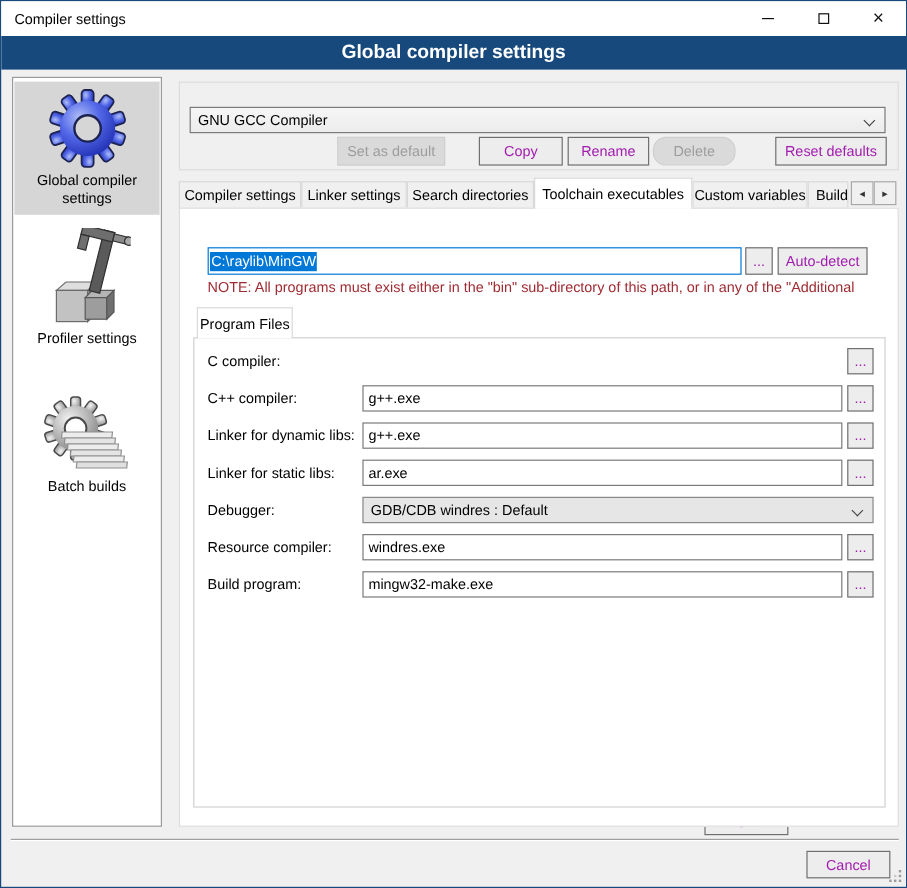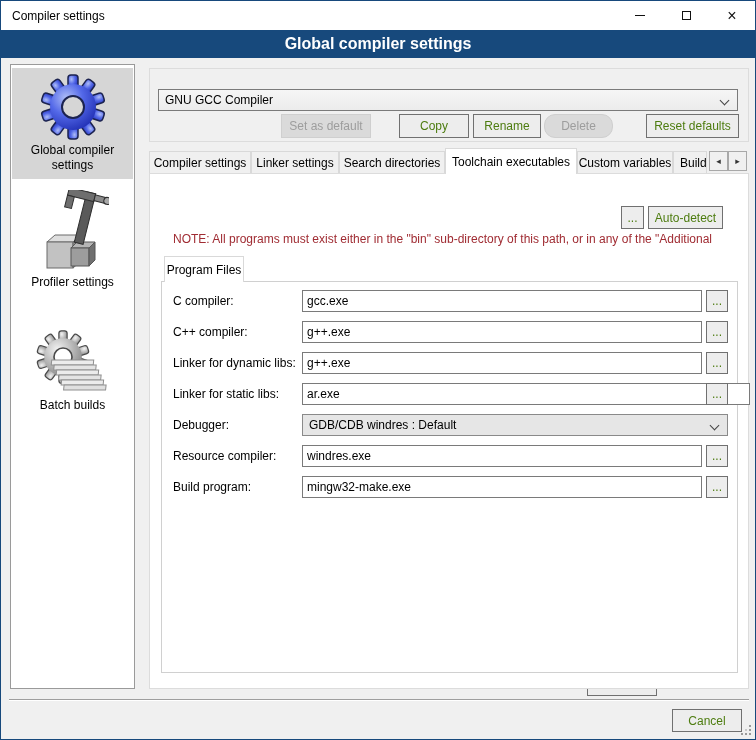--- a/index.html
+++ b/index.html
@@ -28,21 +28,21 @@
   .side-icon { display:flex; justify-content:center; align-items:center; margin-bottom:3px; }
   .side-label { line-height:15px; }
   .gap-sm { margin-top:5px; }
   .gap-lg { margin-top:27px; }
   
   .group { position:absolute; border:1px solid #dcdcdc; }
   .group-label { position:absolute; top:-8px; left:9px; background:#f0f0f0; padding:0 4px; font-size:12px; white-space:nowrap;margin-top:31px; }
   .group-label.on-white { background:#fff; }
   
   .btn { position:absolute; background:#ededed; border:1px solid #707070; font-size:12px;
-         font-family:inherit; color:#4d7c0f; display:flex; align-items:center; justify-content:center; cursor:default; }
+         font-family:inherit; color:#a21caf; display:flex; align-items:center; justify-content:center; cursor:default; }
   .btn.disabled { background:#dadada; border-color:#cfcfcf; color:#9d9d9d; }
   
   .tb { position:absolute; height:22px; background:#fff; border:1px solid #7a7a7a;
         font-size:12px; font-family:inherit; padding:0 4px; color:#000; }
   .dirbox { position:absolute; height:23px; background:#fff; border:1px solid #0078d7;
             font-size:12px; display:flex; align-items:center; padding:0 1px; overflow:hidden; white-space:nowrap; }
   .dirbox .sel { background:#0078d7; color:#fff; padding:1px 1px; }
   .combo { position:absolute; height:22px; border:1px solid #8a8a8a; display:flex; align-items:center;
            padding:0 22px 0 6px; font-size:12px; white-space:nowrap; overflow:hidden; }
   .combo.light { background:linear-gradient(#f6f6f6,#ececec); border-color:#7a7a7a; }
@@ -206,42 +206,44 @@
   <div class="tab" style="left:672px; width:34px; justify-content:flex-start;">Build options</div>
   <div class="tab-scroll" style="left:708px;">
       <span>◂</span>
     </div>
   <div class="tab-scroll" style="left:727px;">
       <span>▸</span>
     </div>
 
   <div class="page"></div>
 
+  <div class="dirbox" style="left:172px; top:205px; width:445px; z-index:4;">
+    <span class="sel">C:\raylib\MinGW</span>
+  </div>
   <button class="btn z4" style="left:620px; top:205px; width:23px; height:23px;">...</button>
   <button class="btn z4" style="left:647px; top:205px; width:75px; height:23px;">Auto-detect</button>
   <div class="note">NOTE: All programs must exist either in the "bin" sub-directory of this path, or in any of the "Additional</div>
 
   <div class="subtab active" style="left:163px; width:80px;">Program Files</div>
   <div class="subtab" style="left:245px; width:92px;">Additional Paths</div>
   <div class="inner-page"></div>
 
   <span class="flabel" style="left:172px; top:293px;">C compiler:</span>
-  <input class="tb z4" style="left: 301px; top: 289px; width: 400px;" value="gcc.exe">
   <button class="btn z4" style="left:705px; top:289px; width:22px; height:22px;">...</button>
 
   <span class="flabel" style="left:172px; top:324px;">C++ compiler:</span>
   <input class="tb z4" style="left: 301px; top: 320px; width: 400px;" value="g++.exe">
   <button class="btn z4" style="left:705px; top:320px; width:22px; height:22px;">...</button>
 
   <span class="flabel" style="left:172px; top:355px;">Linker for dynamic libs:</span>
   <input class="tb z4" style="left: 301px; top: 351px; width: 400px;" value="g++.exe">
   <button class="btn z4" style="left:705px; top:351px; width:22px; height:22px;">...</button>
 
   <span class="flabel" style="left:172px; top:386px;">Linker for static libs:</span>
-  <input class="tb z4" style="left: 301px; top: 382px; width: 448px;" value="ar.exe">
+  <input class="tb z4" style="left: 301px; top: 382px; width: 400px;" value="ar.exe">
   <button class="btn z4" style="left:705px; top:382px; width:22px; height:22px;">...</button>
 
   <span class="flabel" style="left:172px; top:417px;">Debugger:</span>
   <div class="combo grey z4" style="left:301px; top:413px; width:426px;">
     <span>GDB/CDB windres : Default</span>
     <span class="chev"></span>
   </div>
 
   <span class="flabel" style="left:172px; top:448px;">Resource compiler:</span>
   <input class="tb z4" style="left: 301px; top: 444px; width: 400px;" value="windres.exe">

